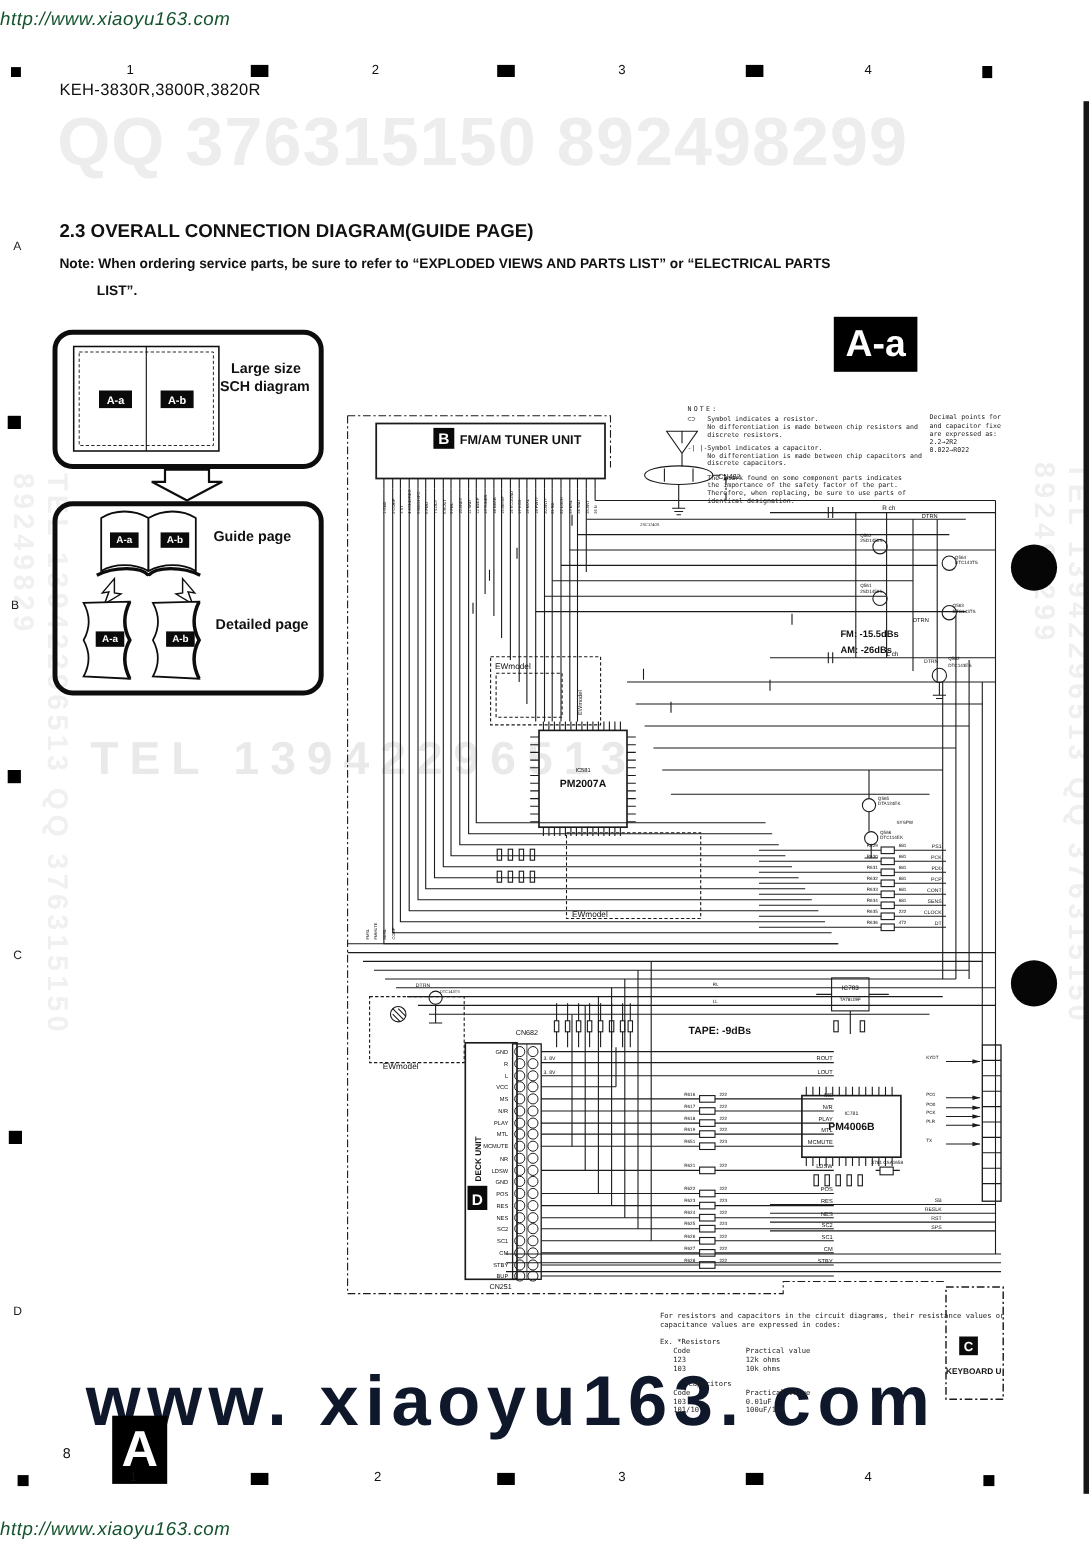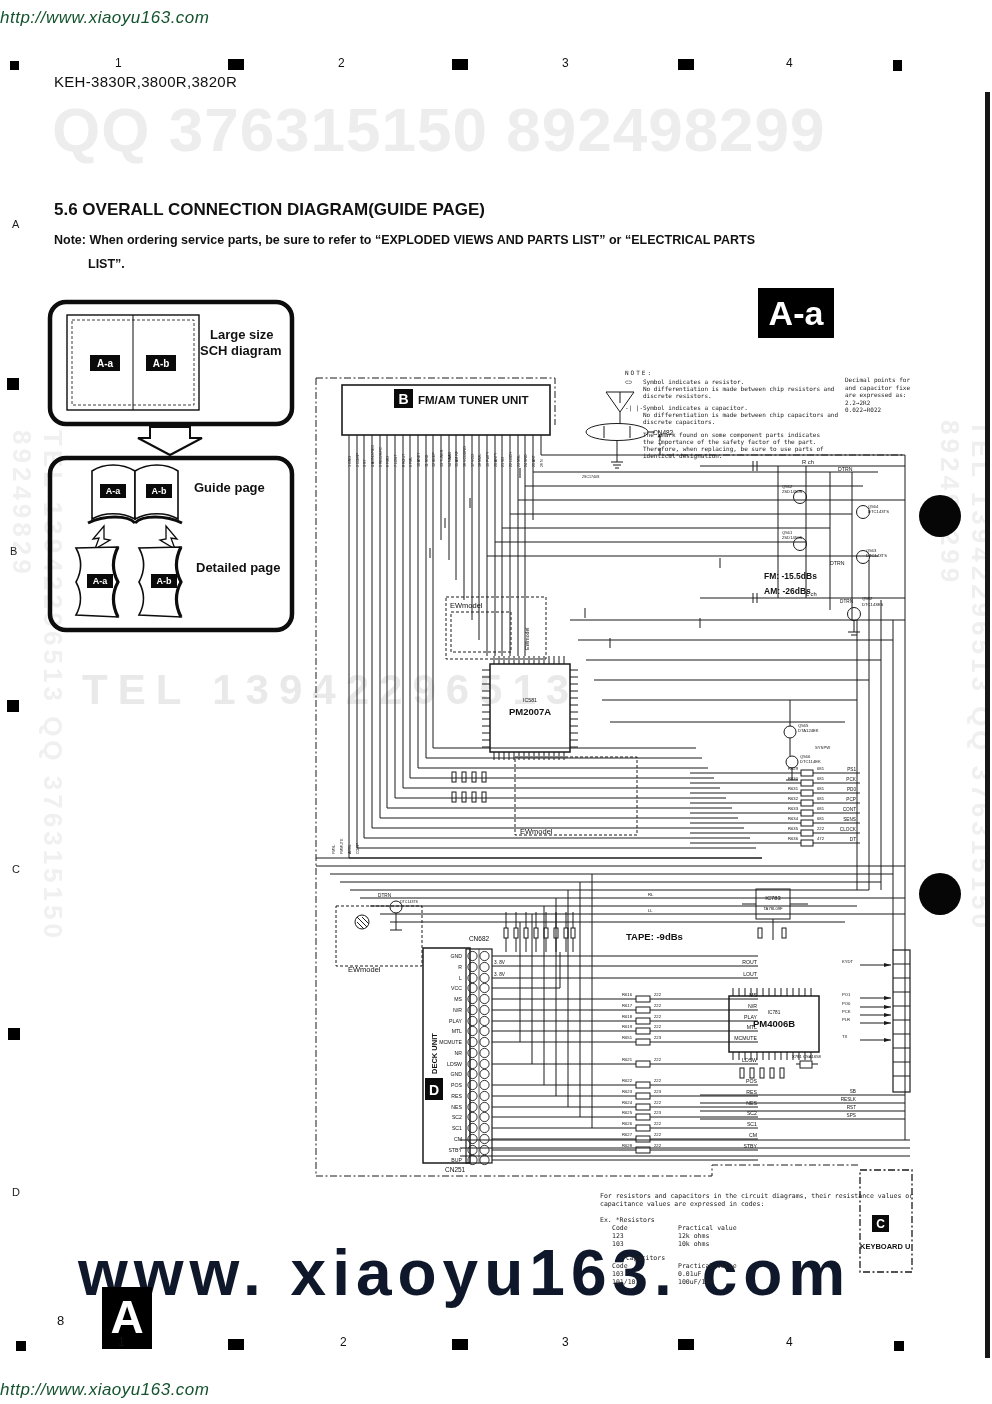--- a/index.html
+++ b/index.html
@@ -68,21 +68,21 @@
 
   <div class="marginl" style="left:12px;top:218px;">A</div>
   <div class="marginl" style="left:10px;top:545px;">B</div>
   <div class="marginl" style="left:12px;top:863px;">C</div>
   <div class="marginl" style="left:12px;top:1186px;">D</div>
   <div class="sq" style="left:7px;top:378px;width:12px;height:12px;"></div>
   <div class="sq" style="left:7px;top:700px;width:12px;height:12px;"></div>
   <div class="sq" style="left:8px;top:1028px;width:12px;height:12px;"></div>
 
   <div class="abs model">KEH-3830R,3800R,3820R</div>
-  <div class="abs subsec">5.6 OVERALL CONNECTION DIAGRAM(GUIDE PAGE)</div>
+  <div class="abs subsec">2.3 OVERALL CONNECTION DIAGRAM(GUIDE PAGE)</div>
   <div class="abs noteln" style="left:54px;top:233px;">Note: When ordering service parts, be sure to refer to “EXPLODED VIEWS AND PARTS LIST” or “ELECTRICAL PARTS</div>
   <div class="abs noteln" style="left:88px;top:257px;">LIST”.</div>
 
   <div class="abs aa-badge">A-a</div>
 
   <div class="abs noteblk mono">
     <div style="letter-spacing:2px;">NOTE:</div>
     <div style="position:relative;margin-top:2px;">
       <span class="sym">⊂⊃</span>
       <div class="ind">Symbol indicates a resistor.</div>

